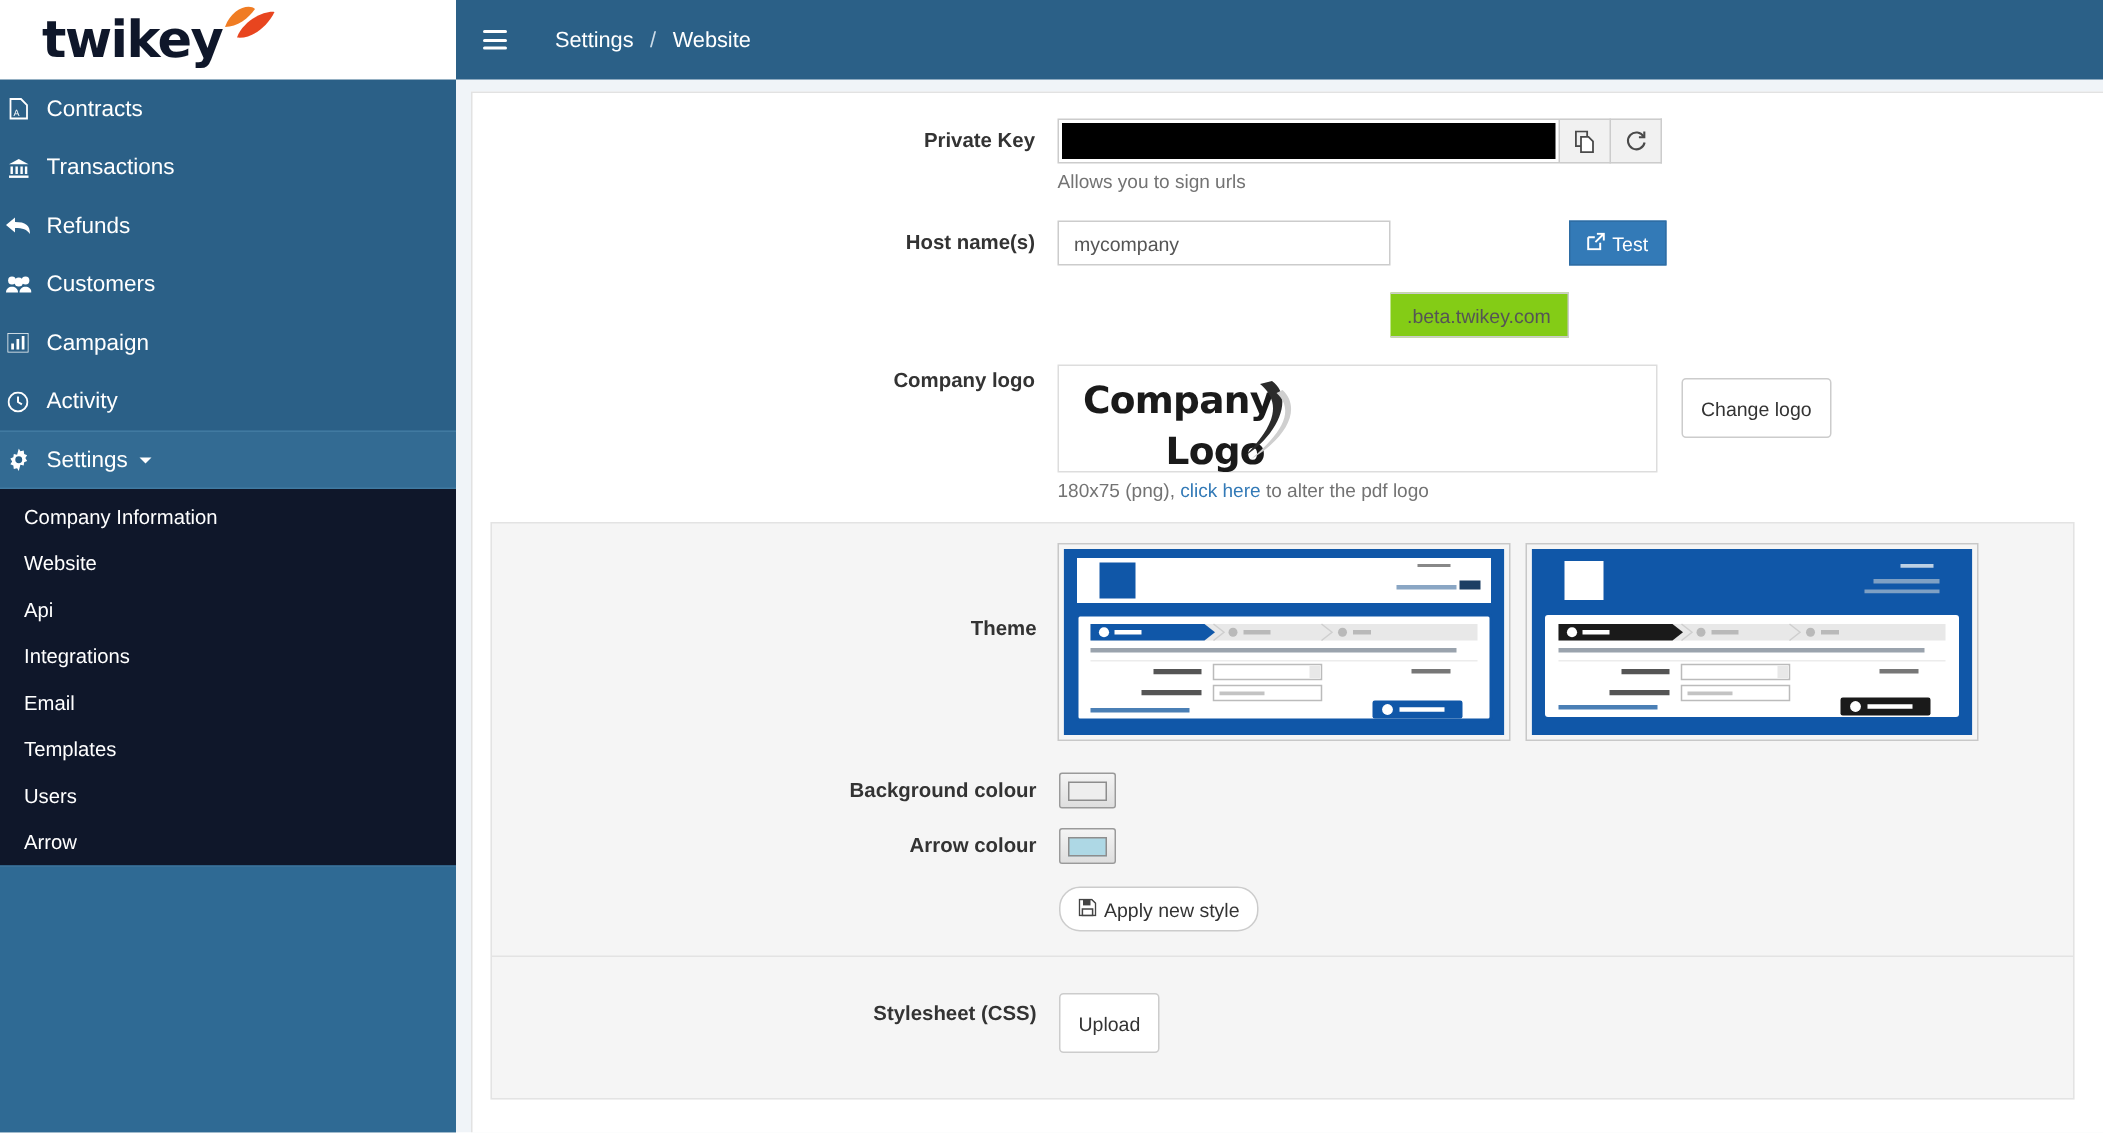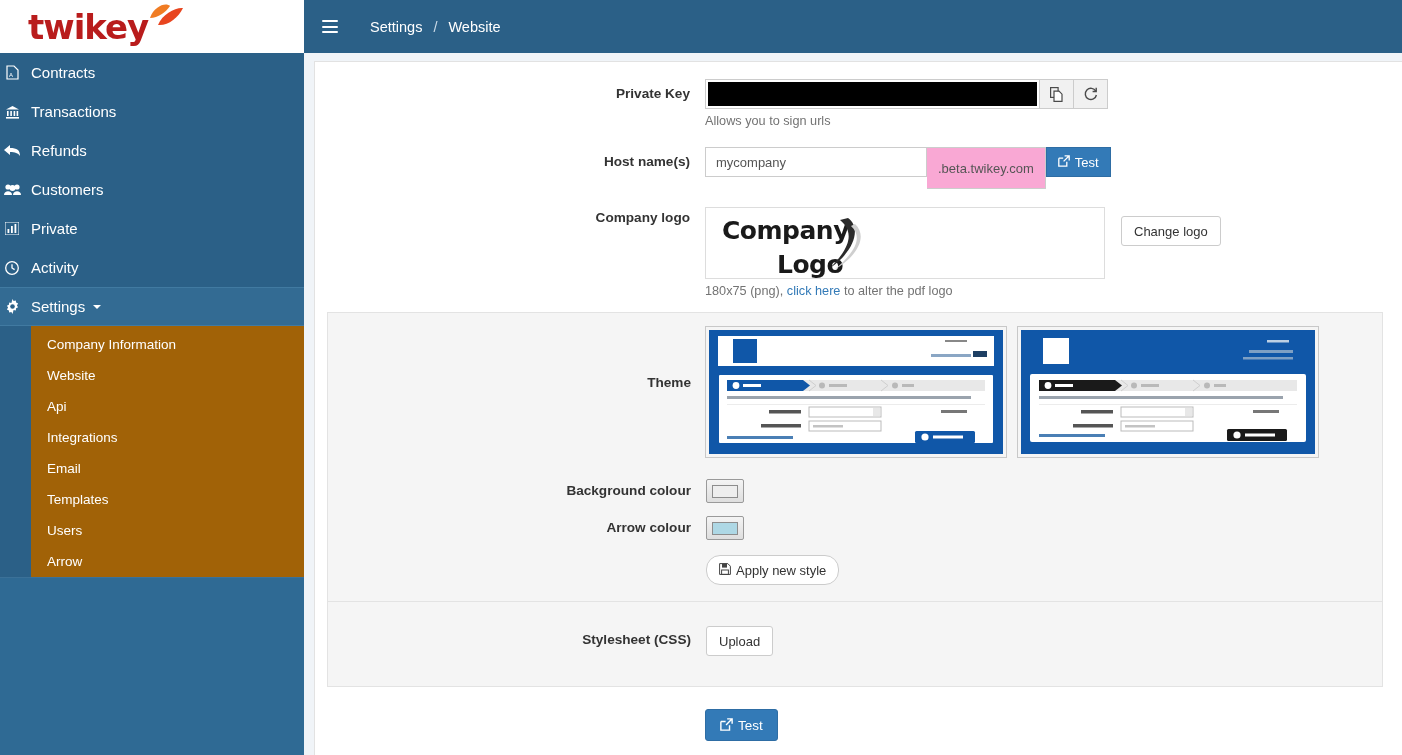--- a/index.html
+++ b/index.html
@@ -19,21 +19,21 @@
     display: flex; flex-direction: column;
     position: relative; z-index: 5;
   }
   .brand {
     height: 53px; background: #ffffff;
     display: flex; align-items: center; padding-left: 28px;
     position: relative;
   }
   .brand-word {
     font-family: "DejaVu Sans", sans-serif;
-    font-size: 34px; font-weight: 600; color: #b91c1c;
+    font-size: 34px; font-weight: 600; color: #0f172a;
     letter-spacing: -1px; line-height: 1;
   }
   .brand-fly { position: relative; width: 0; height: 0; }
   .fly-svg { position: absolute; left: -4px; top: -27px; }
 
   .nav-main { padding: 0; }
   .nav-item {
     height: 39px; display: flex; align-items: center;
     color: #ffffff; font-size: 15px;
     cursor: pointer; position: relative;
@@ -46,21 +46,21 @@
   .nav-item.active {
     background: #336b93;
     border-top: 1px solid #417aa1;
     border-bottom: 1px solid #417aa1;
   }
   .caret {
     width: 0; height: 0; margin-left: 8px;
     border-left: 4px solid transparent; border-right: 4px solid transparent;
     border-top: 4px solid #ffffff; display: inline-block;
   }
-  .submenu { background: #a16207; padding-top: 3px; margin-left: 31px; }
+  .submenu { background: #0f172a; padding-top: 3px; }
   .submenu-item {
     height: 31px; display: flex; align-items: center;
     padding-left: 16px; color: #ffffff; font-size: 13.5px;
     cursor: pointer;
   }
   .sidebar-filler { flex: 1; background: #2f6a94; border-top: 1px solid #3b7198; }
 
   
   .main {
     flex: 1; height: 755px; background: #f0f4f8;
@@ -111,33 +111,33 @@
     padding: 0 2px;
   }
   .redact .bar { width: 100%; height: 24px; background: #000000; }
   .ibtn {
     width: 34px; height: 30px; border: 1px solid #cccccc;
     border-left: none; background: #f1f1f1; display: flex;
     align-items: center; justify-content: center; cursor: pointer;
     color: #4a4a4a;
   }
   .addon {
-    height: 42px; border: 1px solid #cccccc; border-left: none;
-    background: #f9a8d4; display: flex; align-items: center;
-    padding: 0 11px; font-size: 13px; color: #555555;
+    height: 30px; border: 1px solid #cccccc; border-left: none;
+    background: #84cc16; display: flex; align-items: center;
+    padding: 0 11px; font-size: 13px; color: #555555; margin-top: 48px;
   }
   .btn-blue {
     background: #337ab7; border: 1px solid #2e6da4; color: #ffffff;
     font-size: 13px; height: 30px; display: inline-flex;
     align-items: center; gap: 5px; padding: 0 11px; cursor: pointer;
     font-family: "Liberation Sans", sans-serif;
   }
   .btn-white {
     background: #ffffff; border: 1px solid #cccccc; color: #333333;
-    font-size: 13px; height: 30px; display: inline-flex;
+    font-size: 13px; height: 40px; display: inline-flex;
     align-items: center; gap: 5px; padding: 0 12px; cursor: pointer;
     border-radius: 3px; font-family: "Liberation Sans", sans-serif;
   }
 
   .logo-box {
     width: 400px; height: 72px; border: 1px solid #dddddd;
     background: #ffffff; display: flex; align-items: center;
     padding-left: 16px;
   }
   .logo-art { position: relative; width: 160px; height: 66px; }
@@ -239,21 +239,21 @@
       </div>
       <div class="nav-item">
         <span class="ico">
           <svg width="14" height="13" viewBox="0 0 14 13">
               <rect x="0" y="0" width="14" height="13" fill="none" stroke="#fff" stroke-width="1"></rect>
               <rect x="2.5" y="7" width="1.8" height="4" fill="#fff"></rect>
               <rect x="6" y="4" width="1.8" height="7" fill="#fff"></rect>
               <rect x="9.5" y="2" width="1.8" height="9" fill="#fff"></rect>
             </svg>
         </span>
-        <span>Private</span>
+        <span>Campaign</span>
       </div>
       <div class="nav-item">
         <span class="ico">
           <svg width="14" height="14" viewBox="0 0 14 14">
               <circle cx="7" cy="7" r="6.3" fill="none" stroke="#fff" stroke-width="1.3"></circle>
               <path d="M7 3.3V7l2.6 1.6" stroke="#fff" stroke-width="1.3" fill="none"></path>
             </svg>
         </span>
         <span>Activity</span>
       </div>

